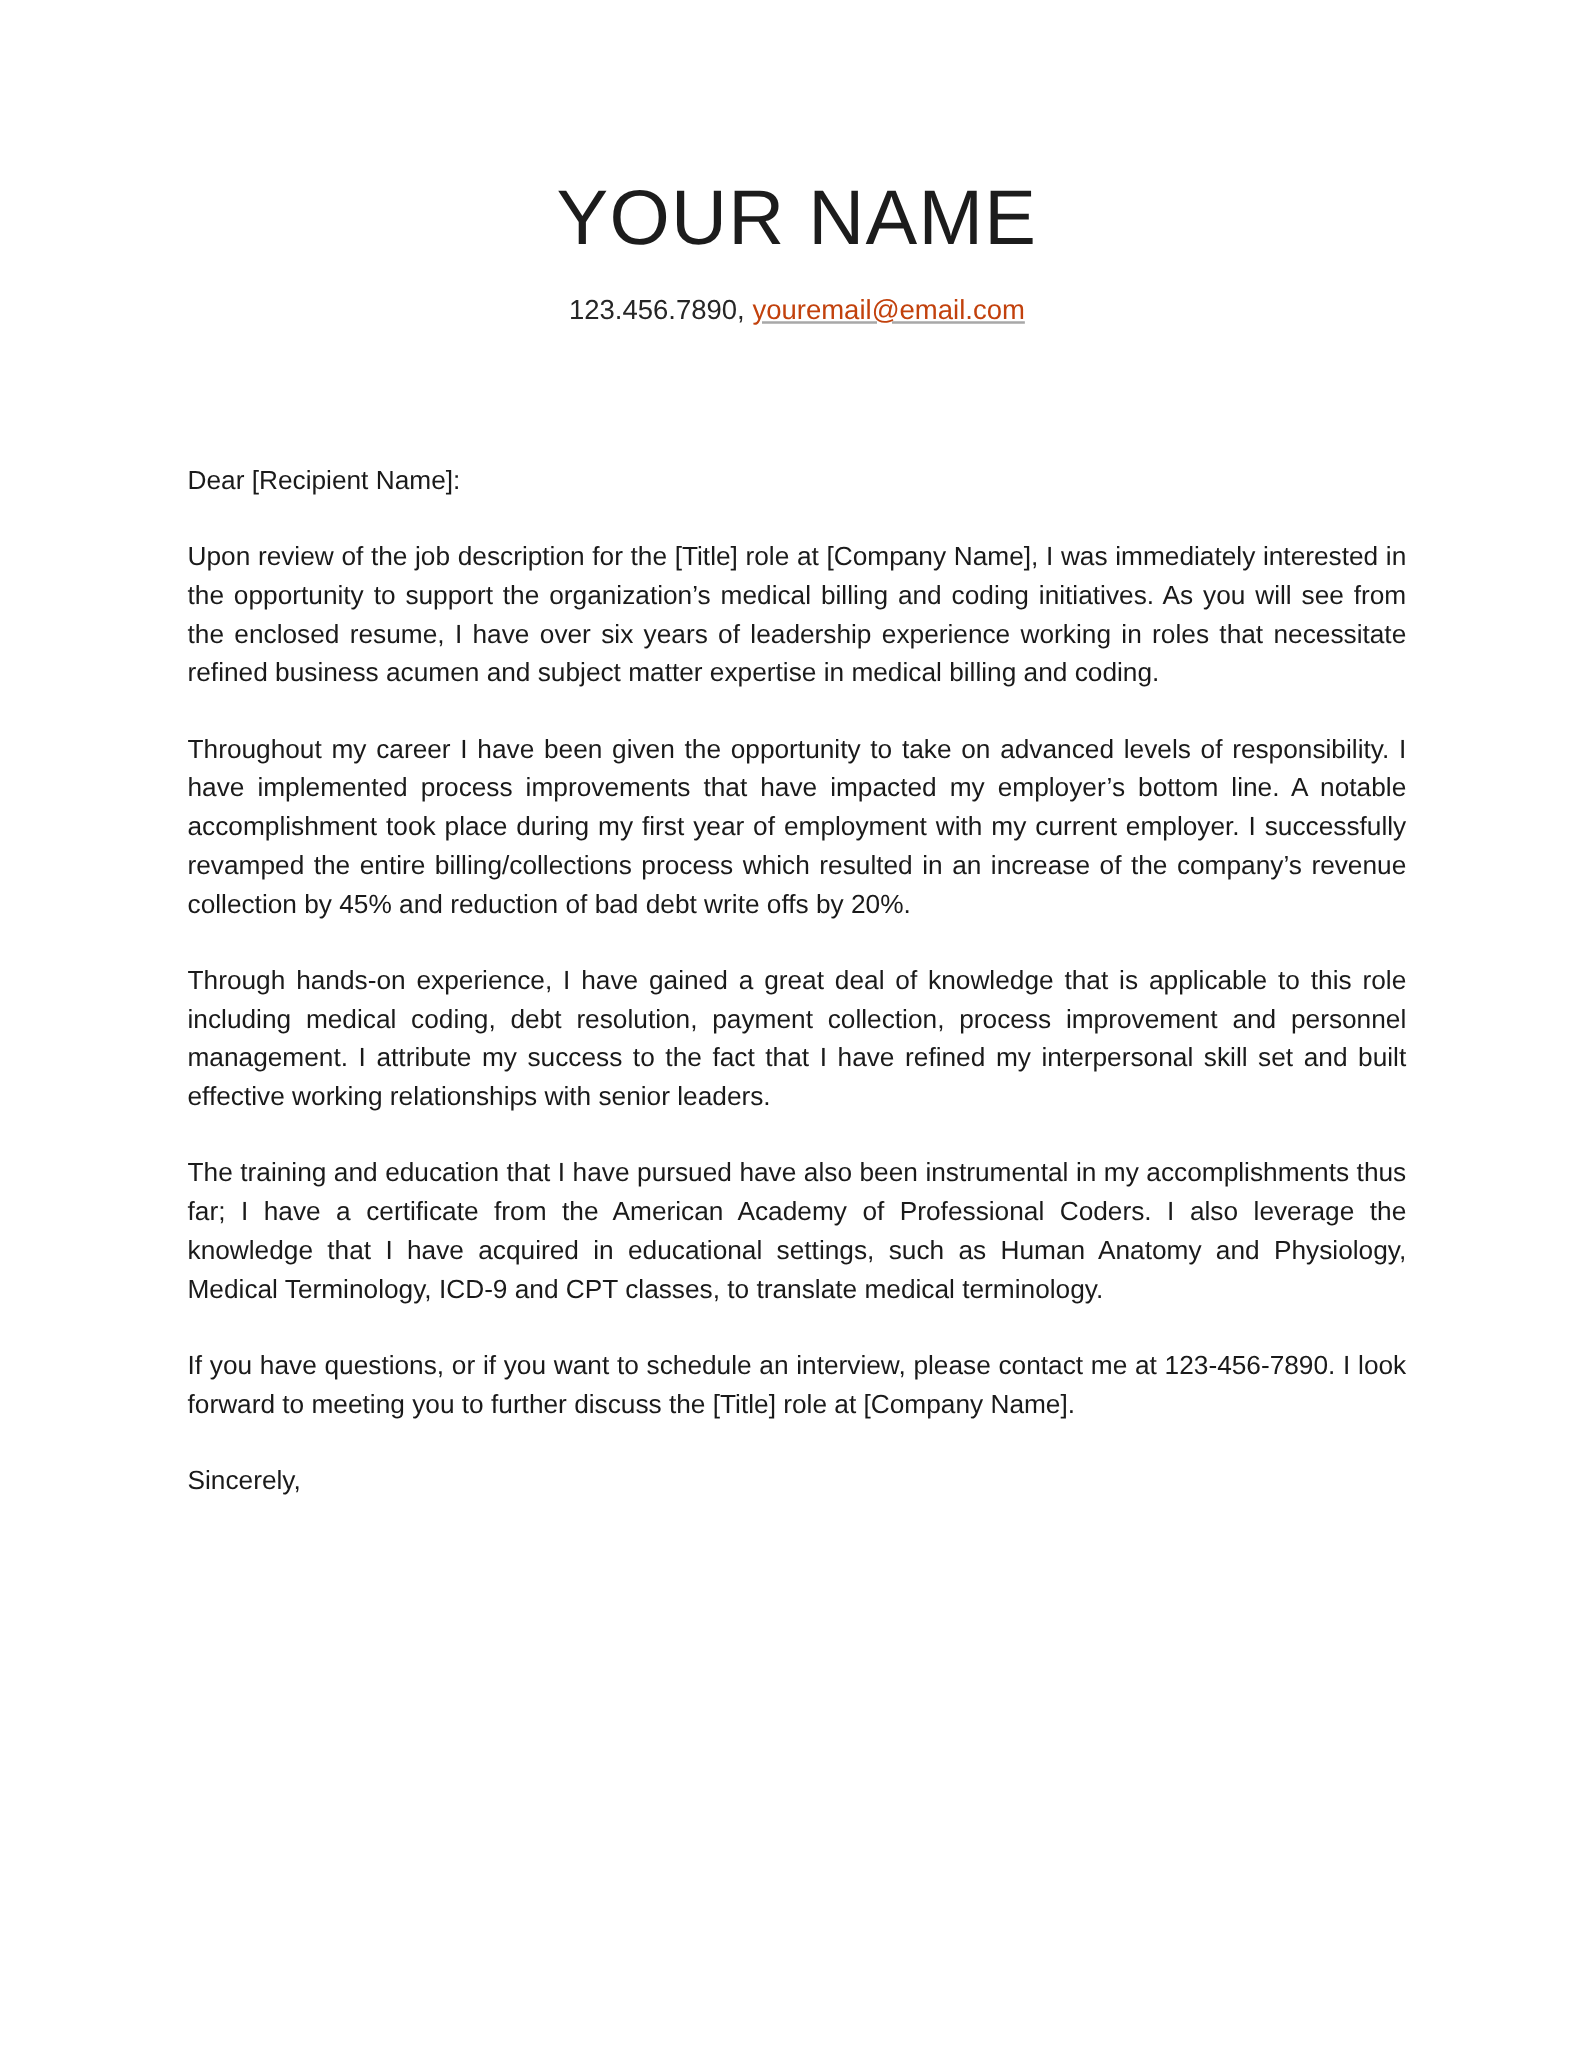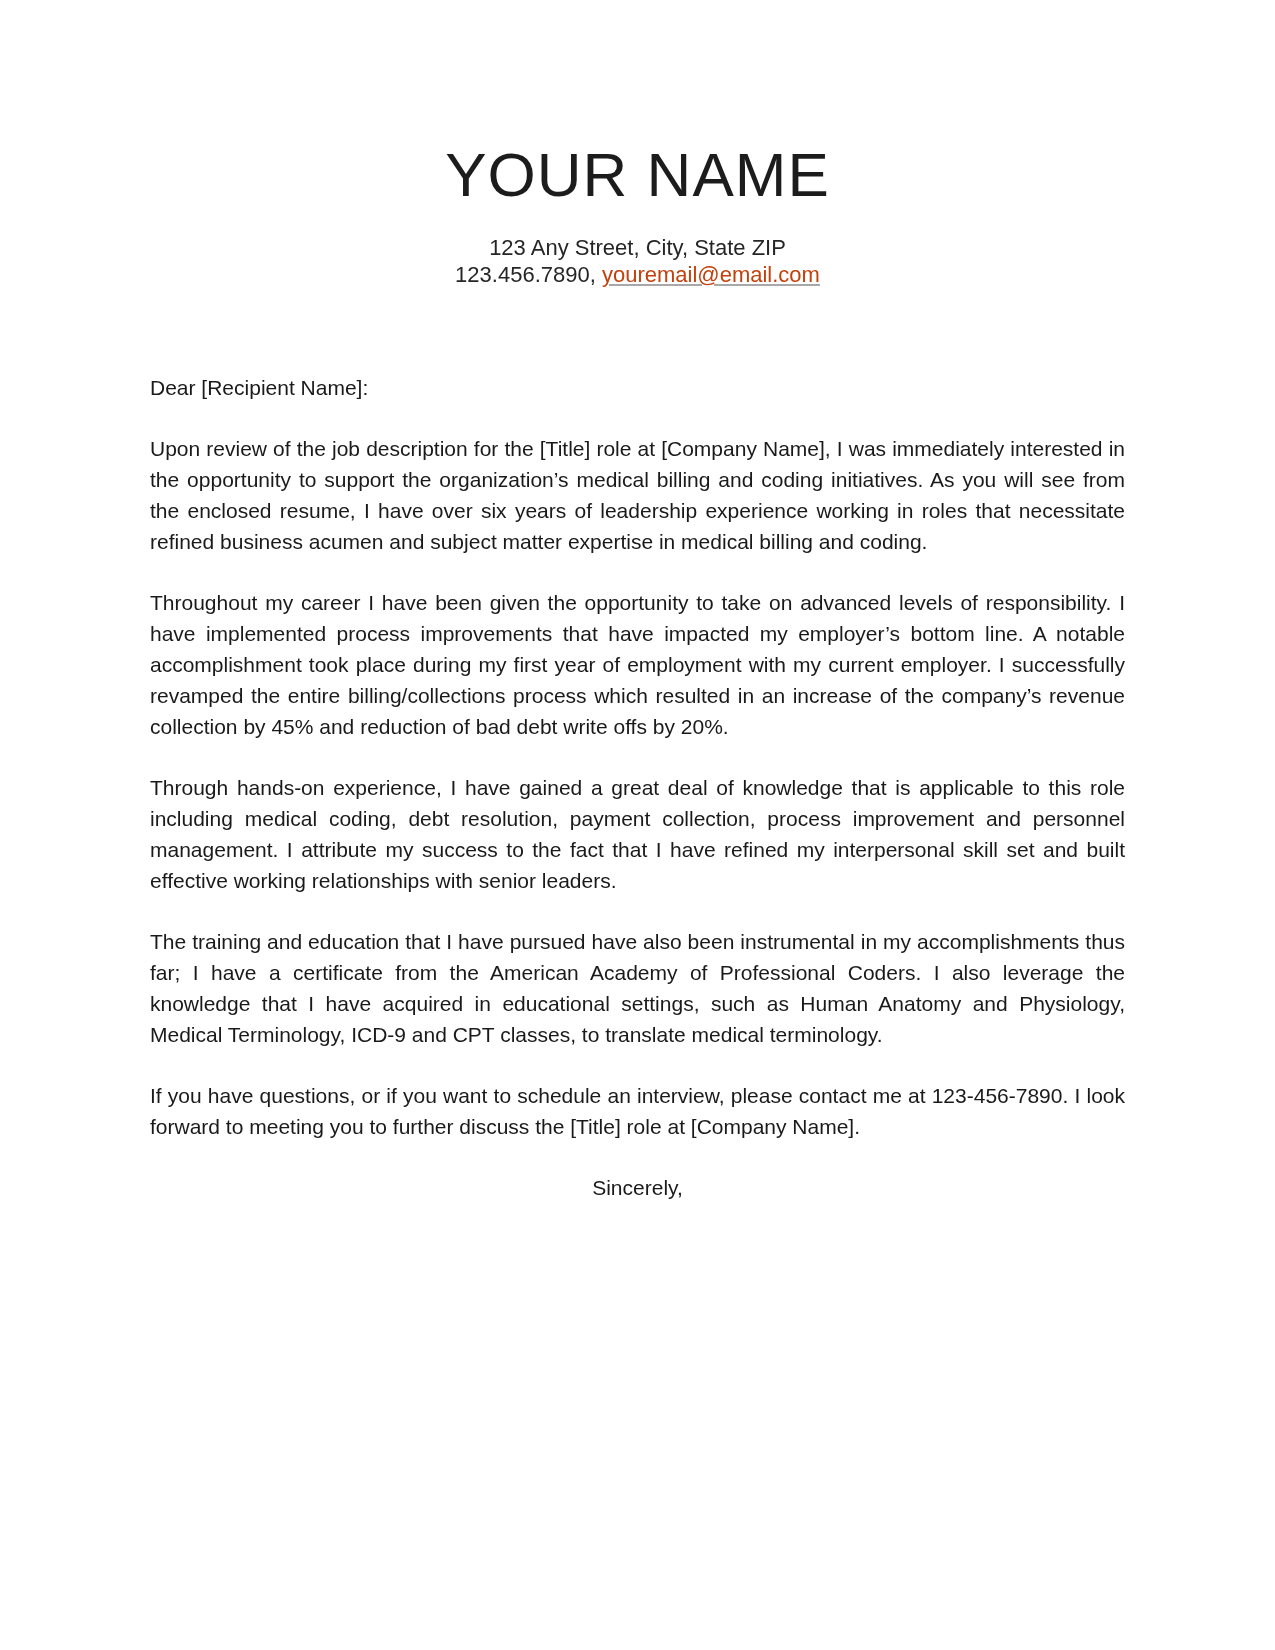--- a/index.html
+++ b/index.html
@@ -36,52 +36,50 @@
     color: #262626;
   }
   .contact .email-link {
     color: #c2410c;
     text-decoration: underline;
     text-decoration-color: #a8a8a8;
     cursor: pointer;
   }
   
   .letter-body {
-    margin: 84px 150px 0 150px;
+    margin: 108px 150px 0 150px;
     font-size: 21px;
     line-height: 31px;
     color: #1a1a1a;
   }
   .letter-body p {
     margin: 0 0 30px 0;
   }
   .letter-body p.justified {
     text-align: justify;
     text-align-last: left;
   }
   .salutation {
     text-align: left;
   }
   .closing {
     margin-bottom: 60px !important;
-    text-align: center;
   }
   .signature {
     margin-bottom: 0 !important;
   }
 </style>
 </head>
 <body>
 
 <div class="page">
 
   <header class="letter-header">
     <h1>YOUR NAME</h1>
     <div class="contact">
-      <div>123 Any Street, City, State ZIP</div>
       <div>
         <span>123.456.7890,</span>
         <a class="email-link" title="youremail@email.com">youremail@email.com</a>
       </div>
     </div>
   </header>
 
   <main class="letter-body">
     <p class="salutation">Dear [Recipient Name]:</p>
 

